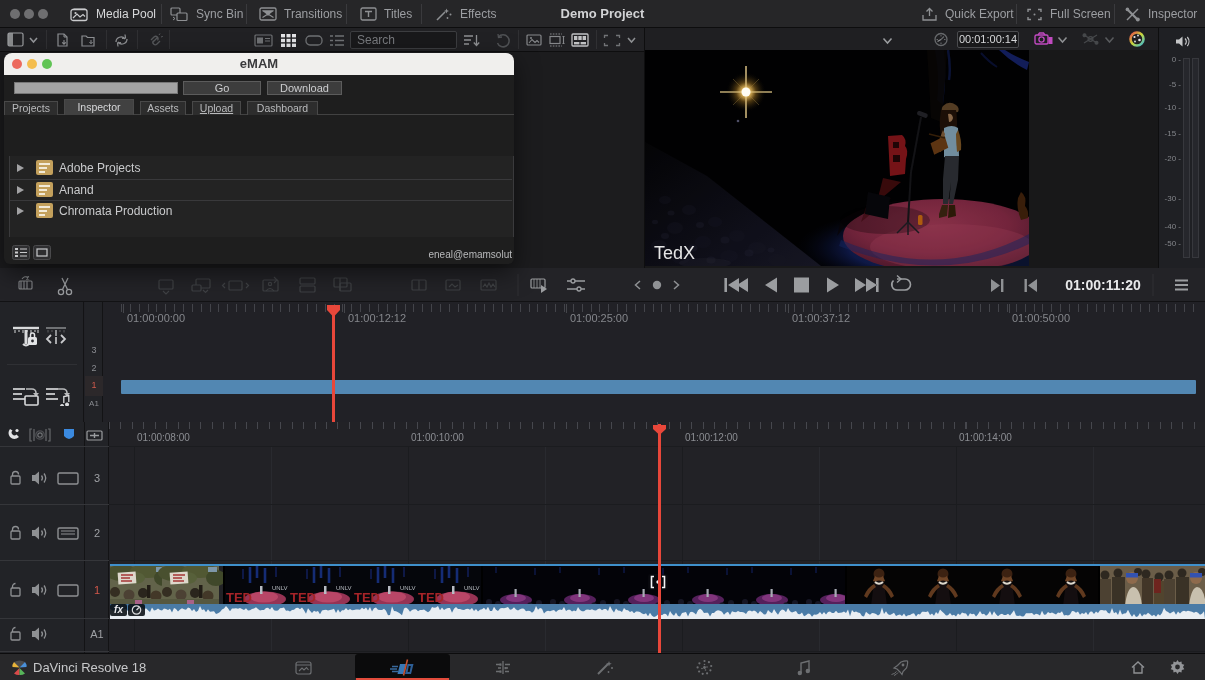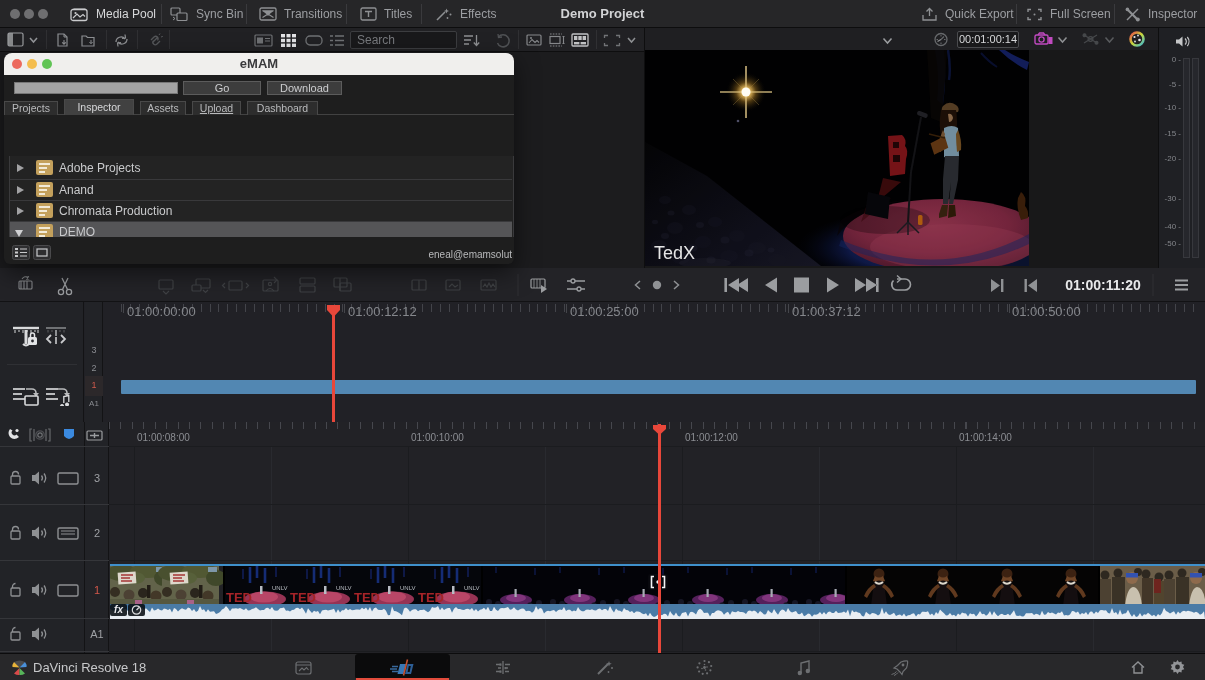--- a/index.html
+++ b/index.html
@@ -29,21 +29,21 @@
 .mbar{position:absolute;top:30px;width:7px;height:200px;background:#26272c;border:1px solid #37383d;}
 
 #transport{position:absolute;left:0;top:268px;width:1205px;height:34px;background:#232327;border-bottom:1px solid #121214;}
 #tc2{position:absolute;left:1060px;top:0px;width:86px;height:34px;line-height:34px;color:#e8e9ea;font-size:14px;font-weight:bold;text-align:center;}
 
 #minimap{position:absolute;left:0;top:302px;width:1205px;height:120px;background:#212126;}
 #mmhead{position:absolute;left:0;top:0;width:84px;height:120px;background:#222327;border-right:1px solid #131315;}
 #mmnums{position:absolute;left:85px;top:0;width:18px;height:120px;background:#222327;border-right:1px solid #131315;}
 .mmnum{position:absolute;left:0;width:18px;text-align:center;color:#8b8d92;font-size:9px;}
 .mmtick{position:absolute;top:2px;height:9px;border-left:1px solid #45464b;}
-.mmlab{position:absolute;top:2px;color:#85878c;font-size:13px;}
+.mmlab{position:absolute;top:10px;color:#85878c;font-size:11px;}
 #mmbar{position:absolute;left:121px;top:78px;width:1075px;height:14px;background:#5287b2;border-radius:1px;}
 
 #timeline{position:absolute;left:0;top:422px;width:1205px;height:231px;background:#222226;}
 #tlhead{position:absolute;left:0;top:0;width:85px;height:231px;background:#222327;}
 #tlnums{position:absolute;left:85px;top:0;width:24px;height:231px;background:#222327;}
 .tlrowline{position:absolute;left:109px;width:1096px;height:1px;background:#1b1c1f;}
 .tlrowline2{position:absolute;left:0;width:109px;height:1px;background:#35363a;}
 .tlnum{position:absolute;left:85px;width:24px;text-align:center;color:#9fa1a5;font-size:11px;}
 .tlgrid{position:absolute;top:24px;width:1px;height:205px;background:#1b1c1f;}
 .tlgrid2{position:absolute;top:24px;width:1px;height:205px;background:#292a2f;}
@@ -883,29 +883,20 @@
       </div>
     <div class="emrow" style="left:0;top:44px">
         <span class="tri"></span>
         <span class="folder">
           <i style="top:3px;width:11px"></i>
           <i style="top:7px;width:8px"></i>
           <i style="top:11px;width:6px"></i>
         </span>
         <span class="nm">Chromata Production</span>
       </div>
-    <div class="emrow" style="left:0;top:65px;background:#555557">
-        <span class="tri" style="border-left:4.5px solid transparent;border-right:4.5px solid transparent;border-top:7px solid #d0d1d3;border-bottom:none;top:8px;left:5px"></span>
-        <span class="folder">
-          <i style="top:3px;width:11px"></i>
-          <i style="top:7px;width:8px"></i>
-          <i style="top:11px;width:6px"></i>
-        </span>
-        <span class="nm">DEMO</span>
-      </div>
   </div>
   <svg class="abs" style="left:8px;top:192px" width="18" height="15" viewBox="0 0 18 15">
       <rect x="0.5" y="0.5" width="17" height="14" rx="2" fill="#2e2e30" stroke="#4a4a4c"></rect>
       <g stroke="#c9cacc" stroke-width="1.2">
         <path d="M3 4 h3 M3 7.5 h3 M3 11 h3" stroke-width="1.8"></path>
         <path d="M8 4 h7 M8 7.5 h7 M8 11 h7"></path>
       </g>
     </svg>
   <svg class="abs" style="left:29px;top:192px" width="18" height="15" viewBox="0 0 18 15">
       <rect x="0.5" y="0.5" width="17" height="14" rx="2" fill="#2e2e30" stroke="#4a4a4c"></rect>

